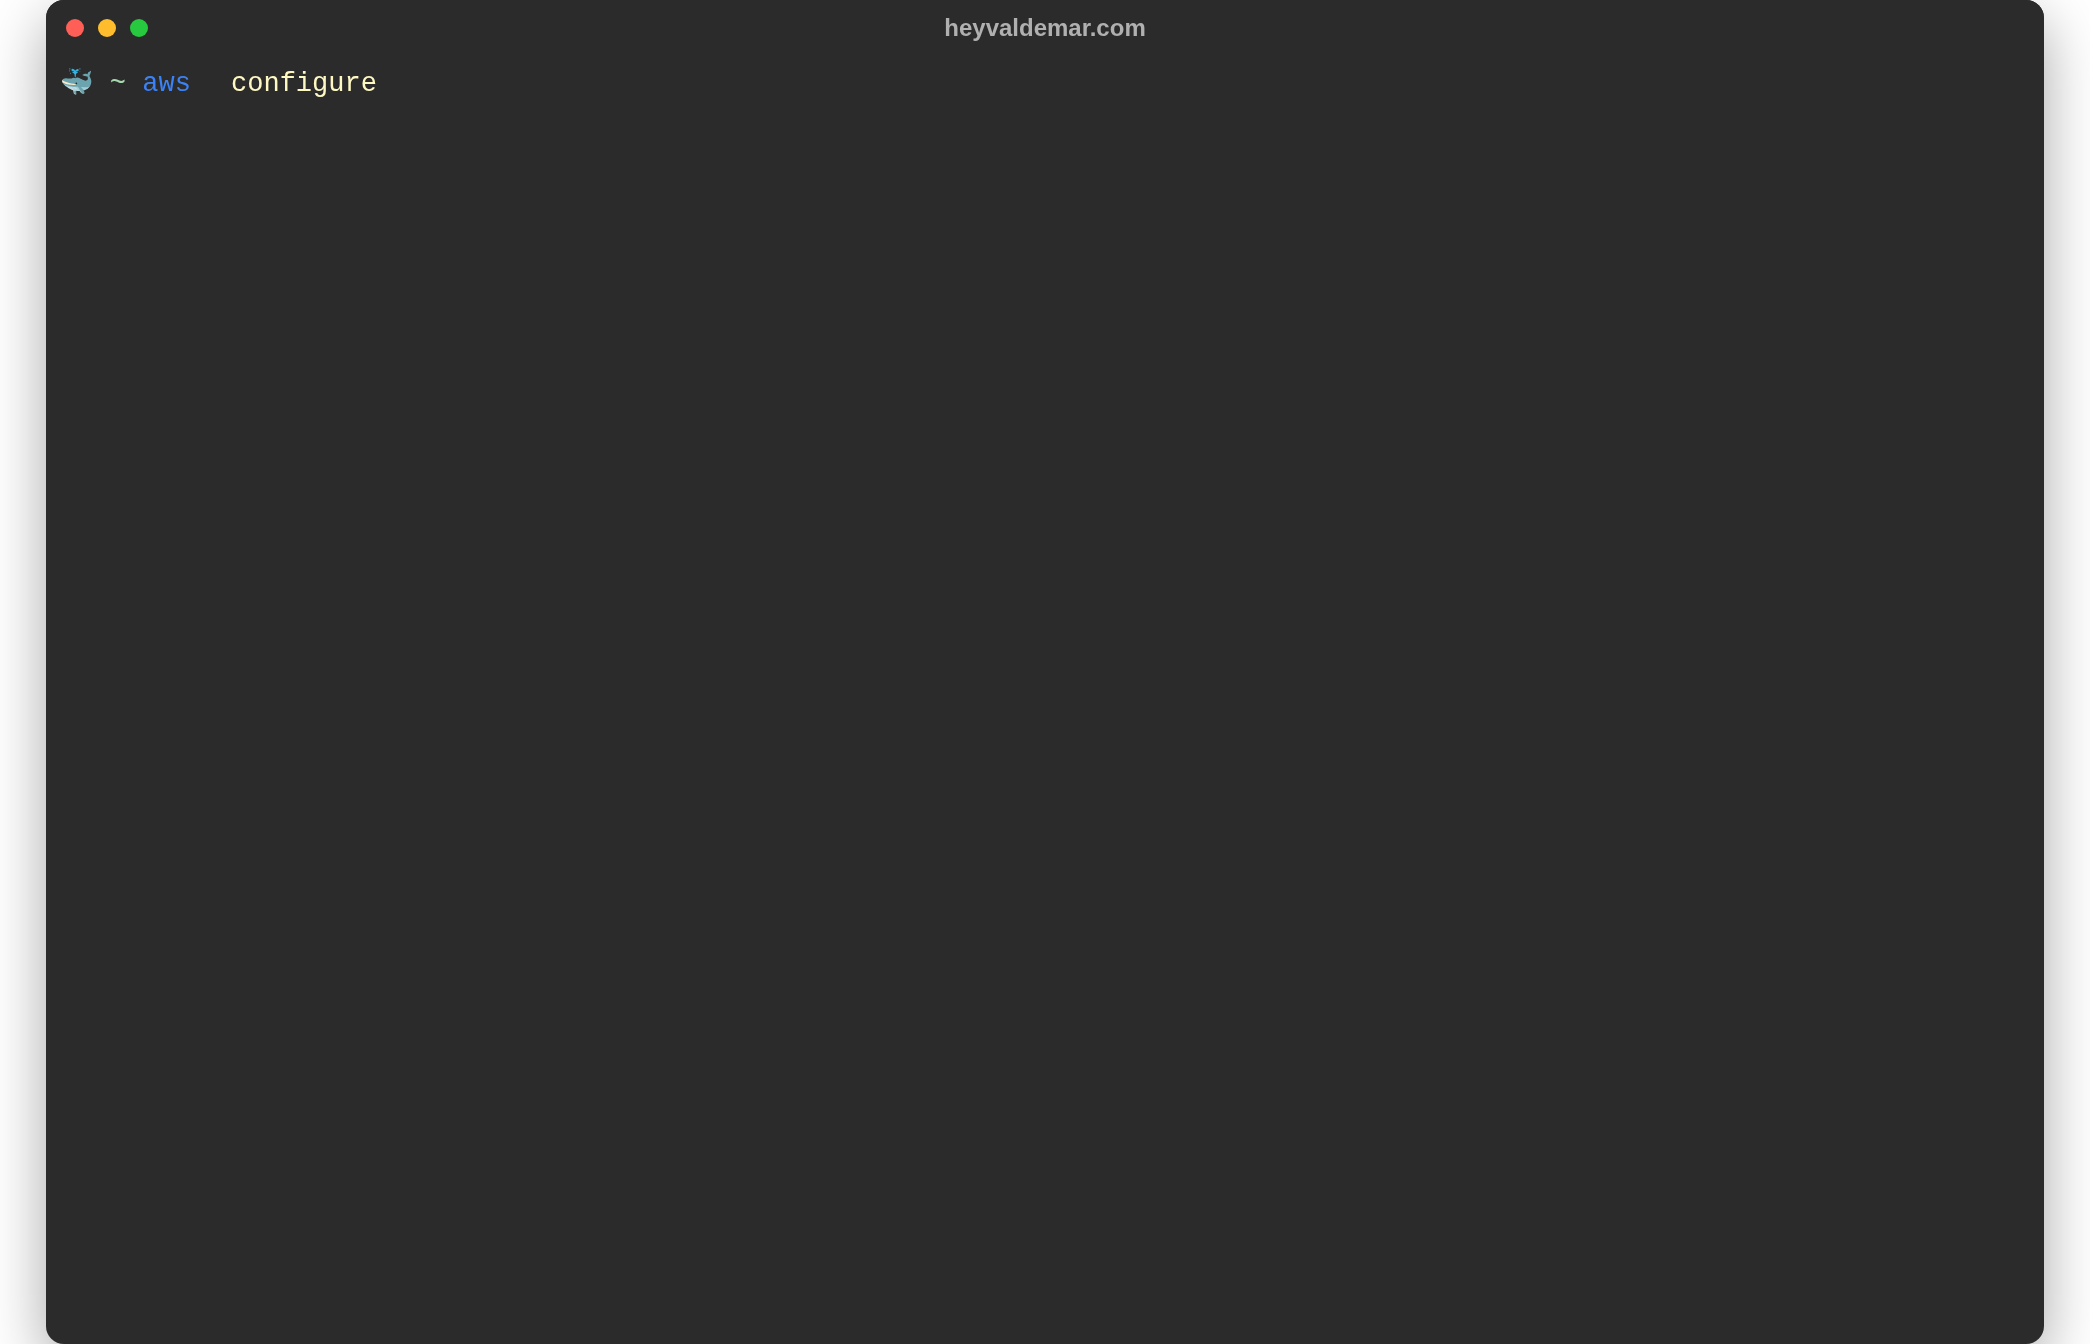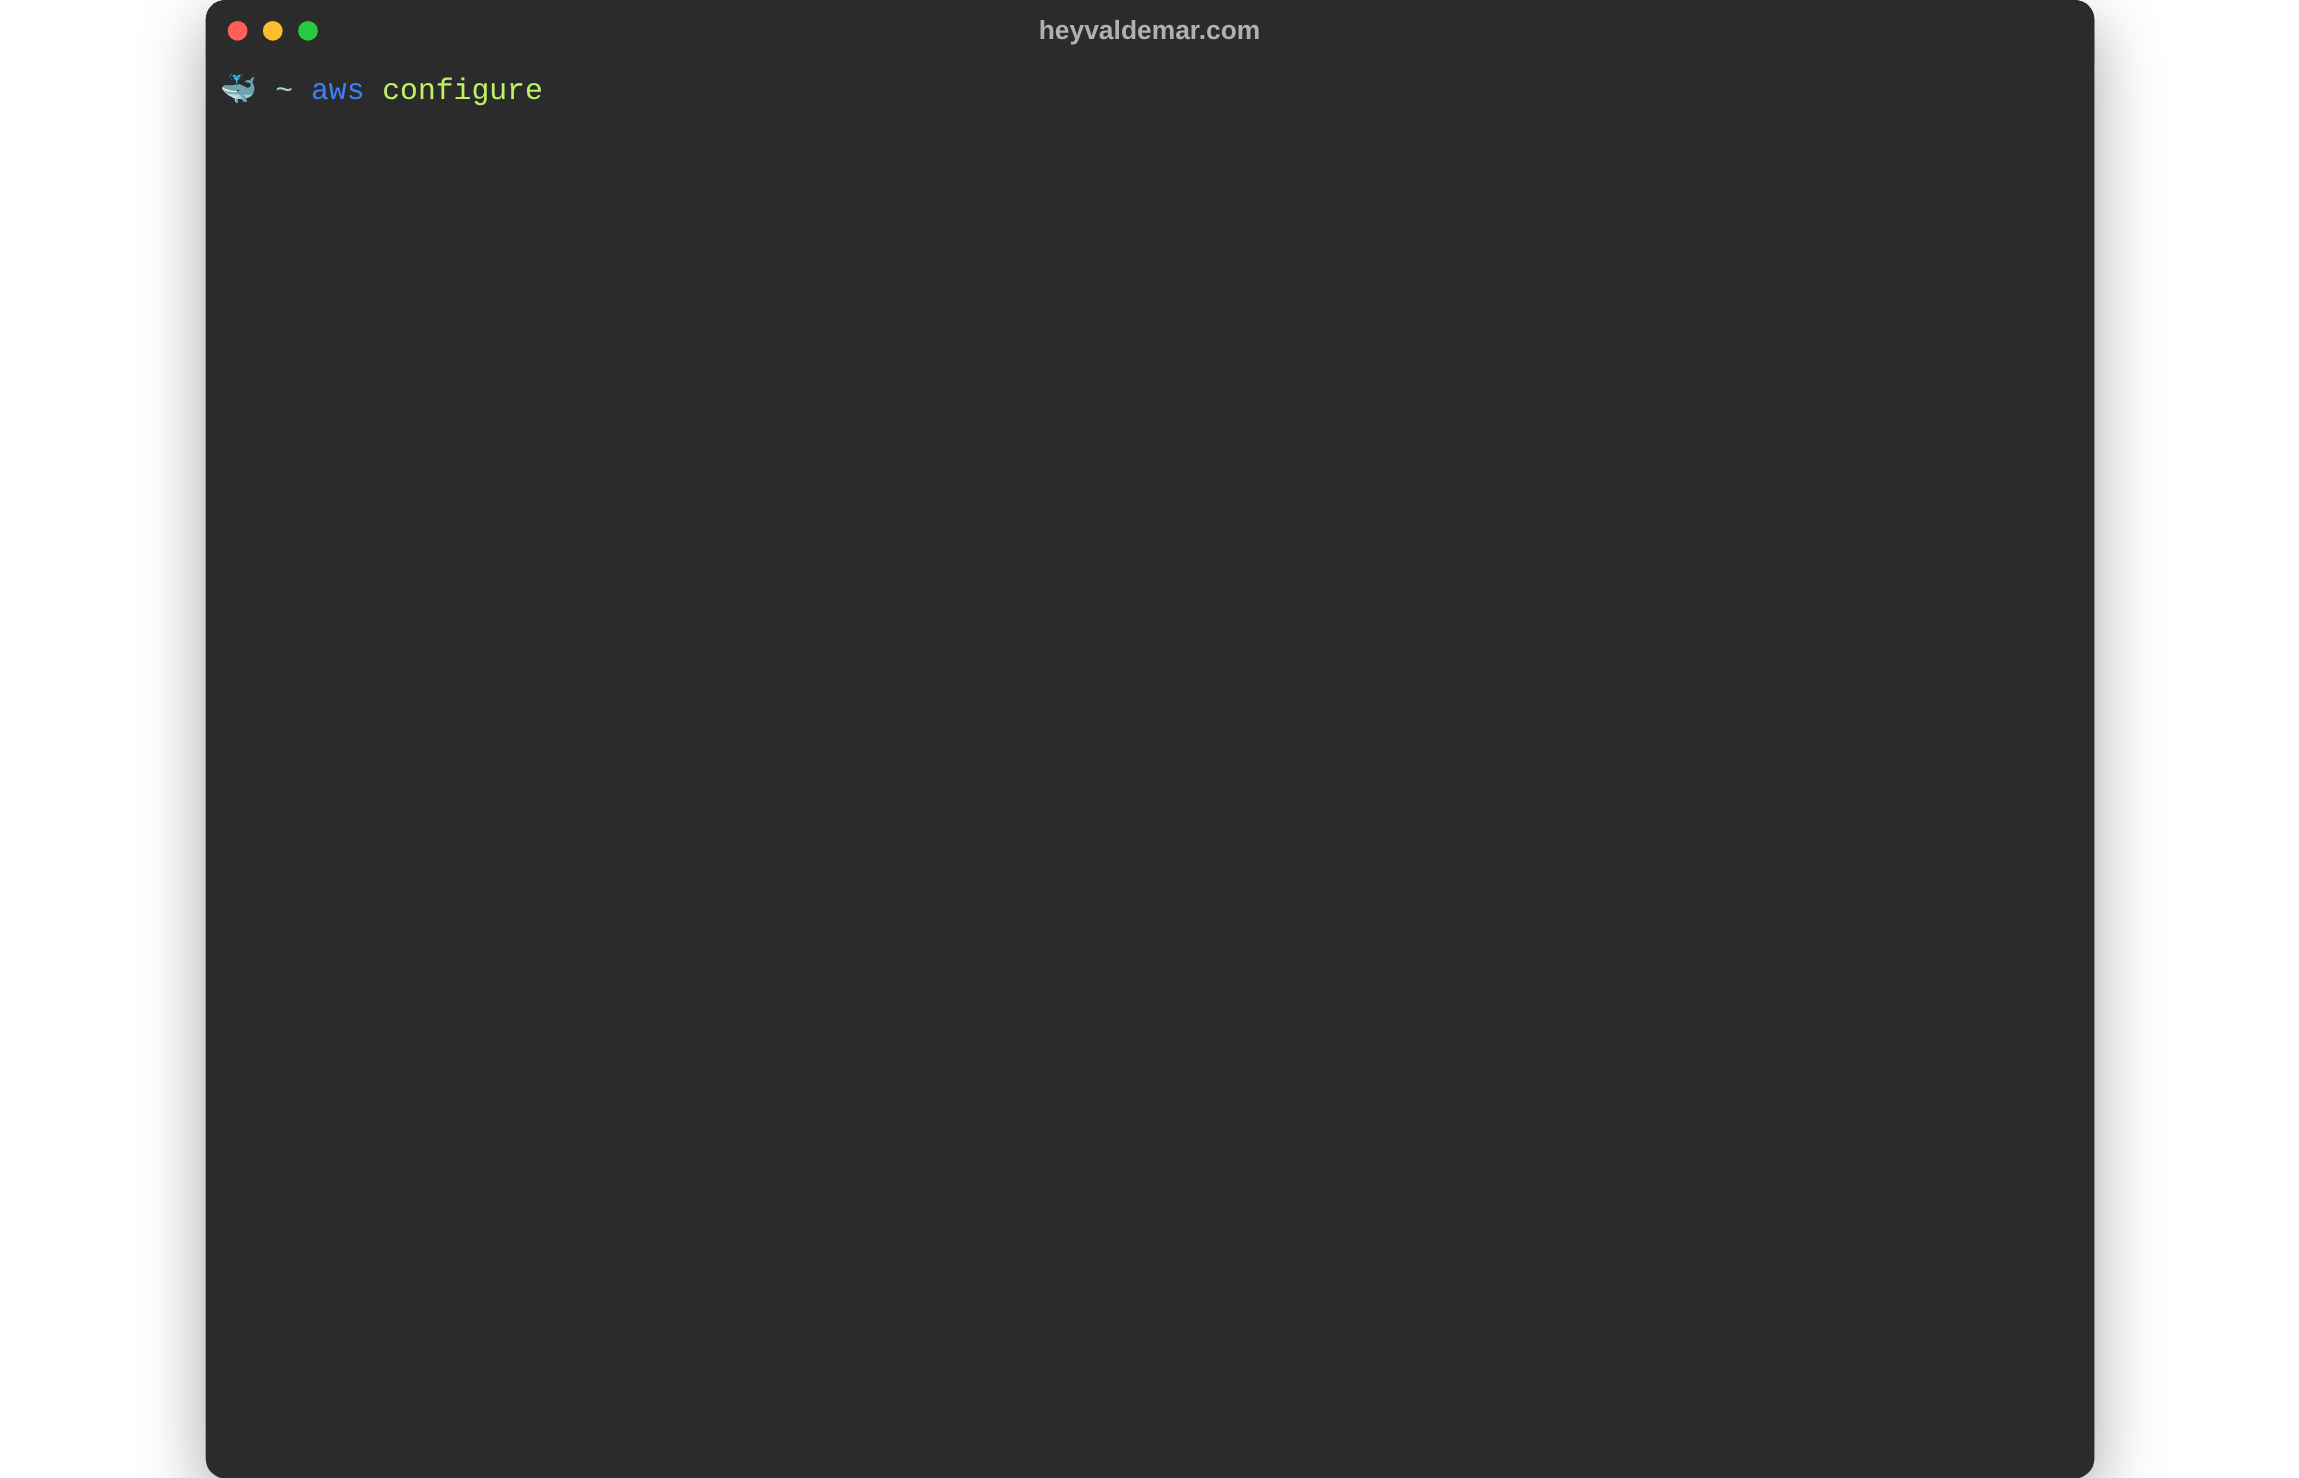--- a/index.html
+++ b/index.html
@@ -6,21 +6,21 @@
     body {
       background: #ffffff;
       display: flex;
       justify-content: center;
       align-items: flex-start;
       min-height: 100vh;
       padding: 0;
       font-family: -apple-system, BlinkMacSystemFont, "Segoe UI", sans-serif;
     }
     .terminal-window {
-      width: 1717px;
+      width: 1998px;
       height: 1344px;
       background: #2b2b2b;
       border-radius: 18px;
       overflow: hidden;
       box-shadow: 0 20px 60px rgba(0,0,0,0.35);
       display: flex;
       flex-direction: column;
     }
     .title-bar {
       height: 56px;
@@ -65,21 +65,22 @@
     .prompt-icon {
       display: inline-block;
     }
     .prompt-tilde {
       color: #a8d8b0;
     }
     .cmd-aws {
       color: #3b82f6;
     }
     .cmd-configure {
-      color: #bef264;
+      color: #fef9c3;
+      margin-left: 24px;
     }
     .output-text {
       color: #e8e3c8;
     }
     .cursor {
       display: inline-block;
       width: 14px;
       height: 27px;
       background: #e8e3c8;
       vertical-align: text-bottom;

